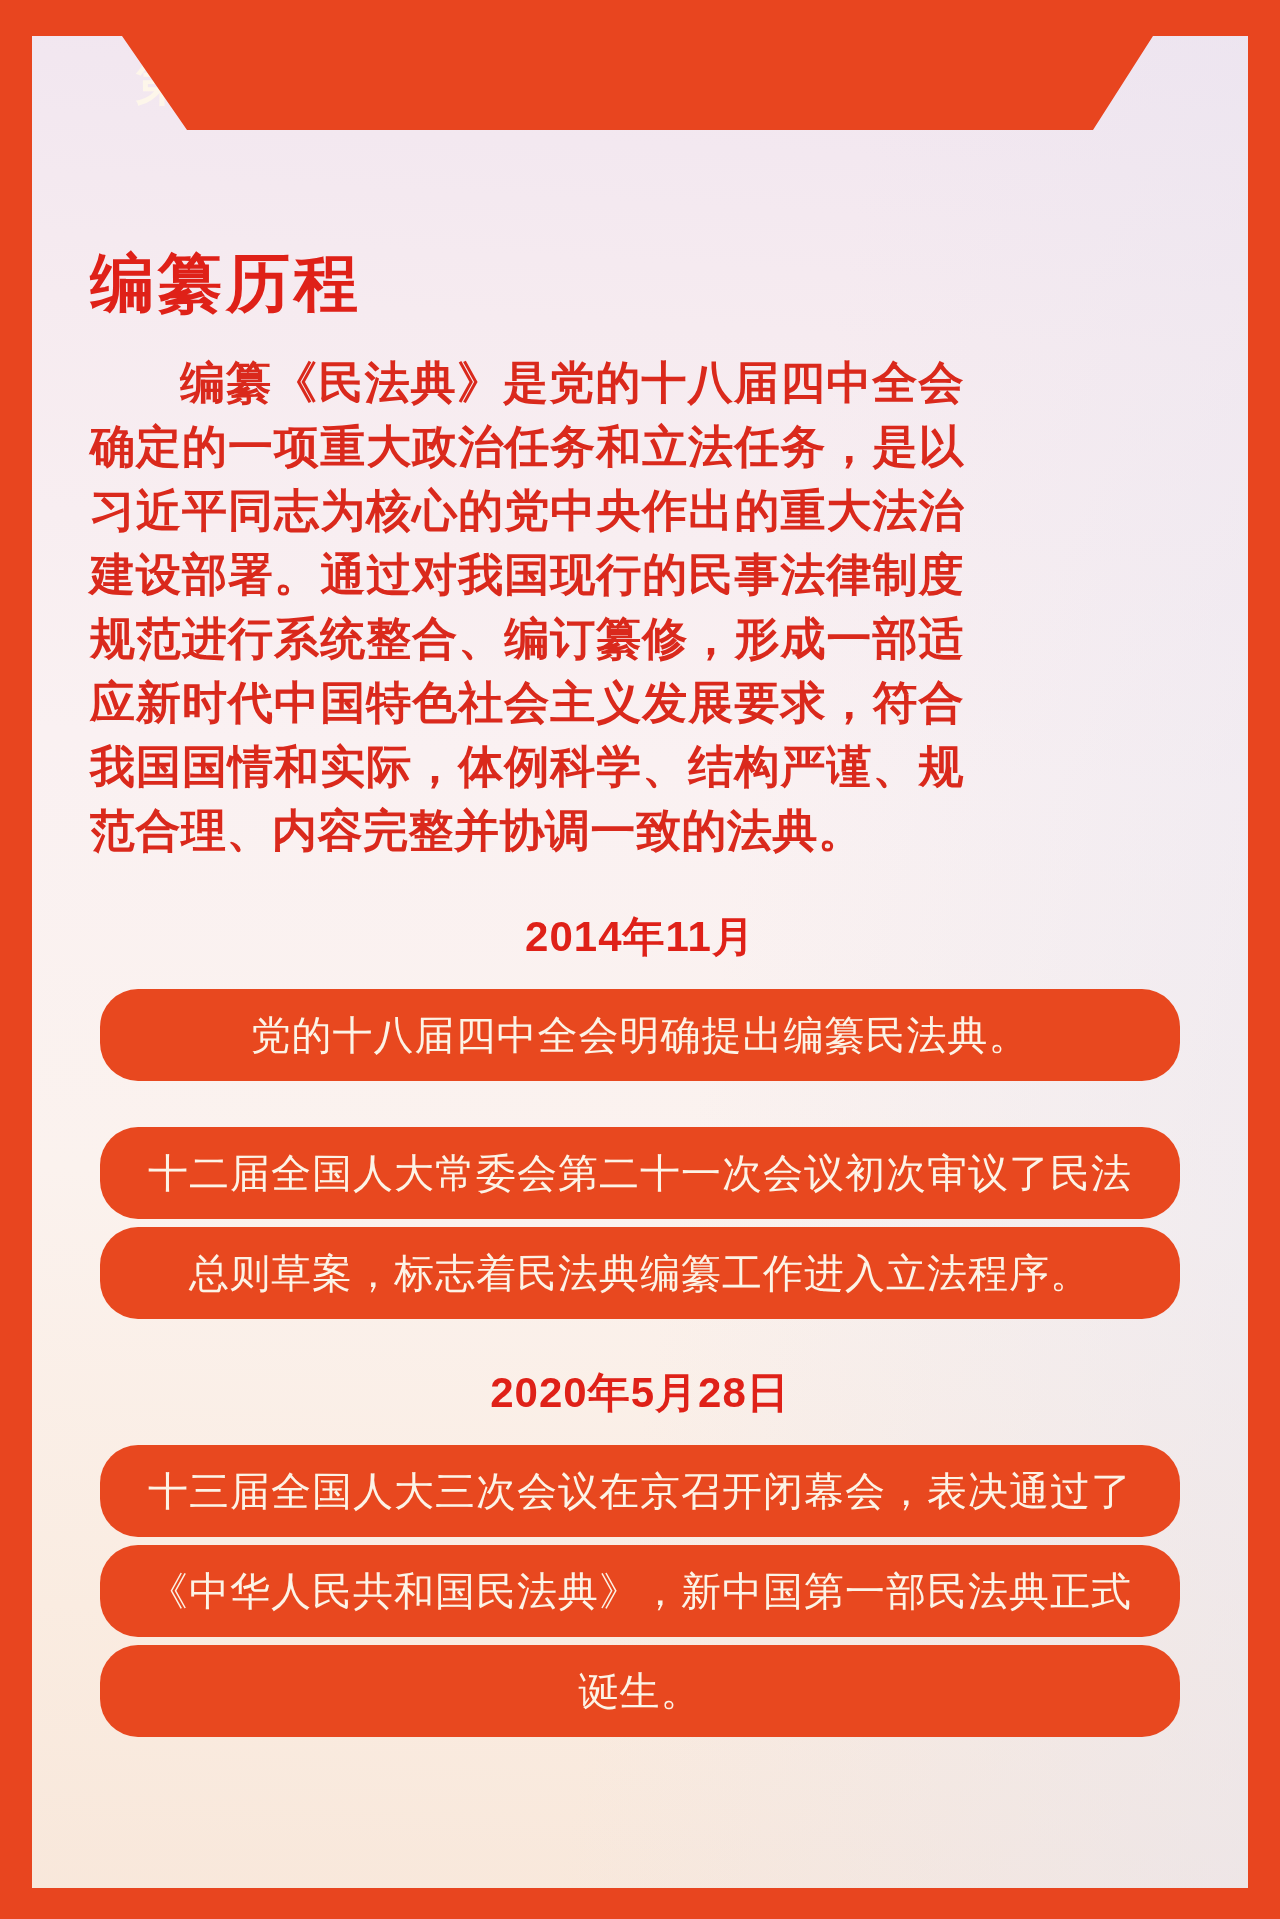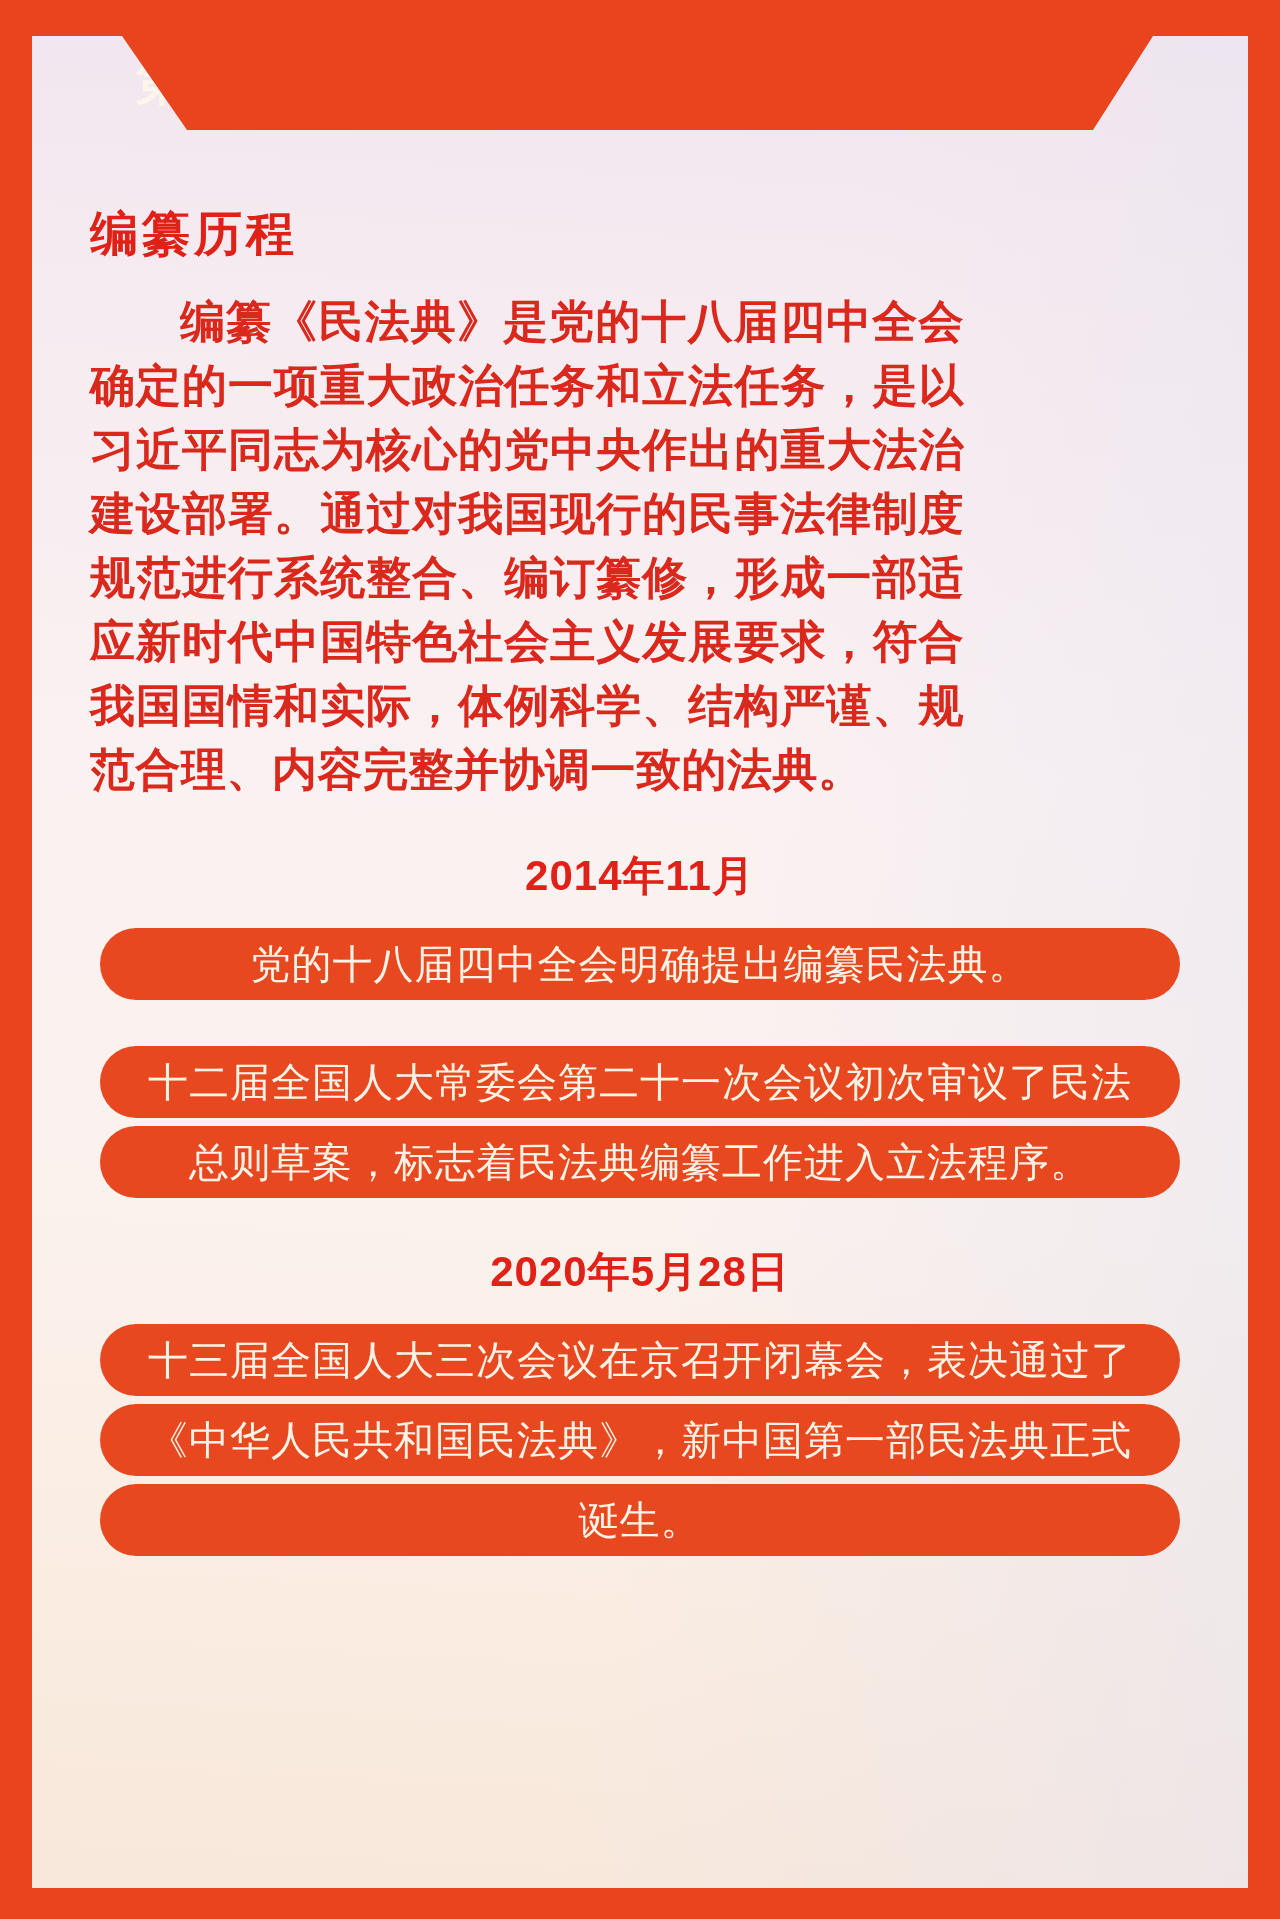--- a/index.html
+++ b/index.html
@@ -44,42 +44,42 @@
     white-space: nowrap;
   }
   .banner-divider {
     width: 3px; height: 48px; background: rgba(253,246,234,0.75);
     margin: 0 20px; flex: 0 0 auto;
   }
 
   .content { position: relative; padding: 130px 90px 0; z-index: 2; }
 
   .page-title {
-    margin-top: 72px;
-    font-size: 48px; font-weight: 900; letter-spacing: 4px;
+    margin-top: 110px;
+    font-size: 64px; font-weight: 900; letter-spacing: 4px;
     color: var(--heading-red);
   }
 
   .intro {
     margin-top: 24px;
     width: 874px;
     font-size: 45px; line-height: 64px; letter-spacing: 0.5px;
     color: var(--body-red); font-weight: 600;
     text-align: justify; text-justify: inter-ideograph;
     text-indent: 2em;
   }
 
   .timeline-section { margin-top: 46px; text-align: center; }
   .timeline-date {
     font-size: 42px; font-weight: 900; letter-spacing: 1px;
     color: var(--heading-red);
     margin: 16px 0 24px;
   }
   .pill {
-    width: 1080px; height: 72px;
+    width: 1080px; height: 92px;
     margin: 0 auto 8px;
     background: var(--pill);
     border-radius: 38px;
     display: flex; align-items: center; justify-content: center;
     color: var(--pill-text);
     font-size: 40px; font-weight: 500; letter-spacing: 1px;
     white-space: nowrap;
   }
   .pill:last-child { margin-bottom: 0; }
 </style>

